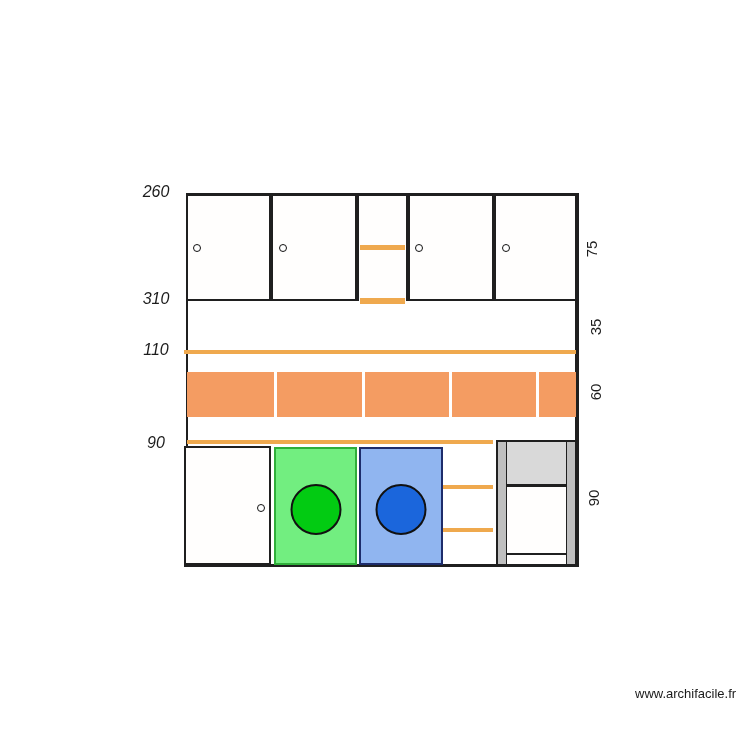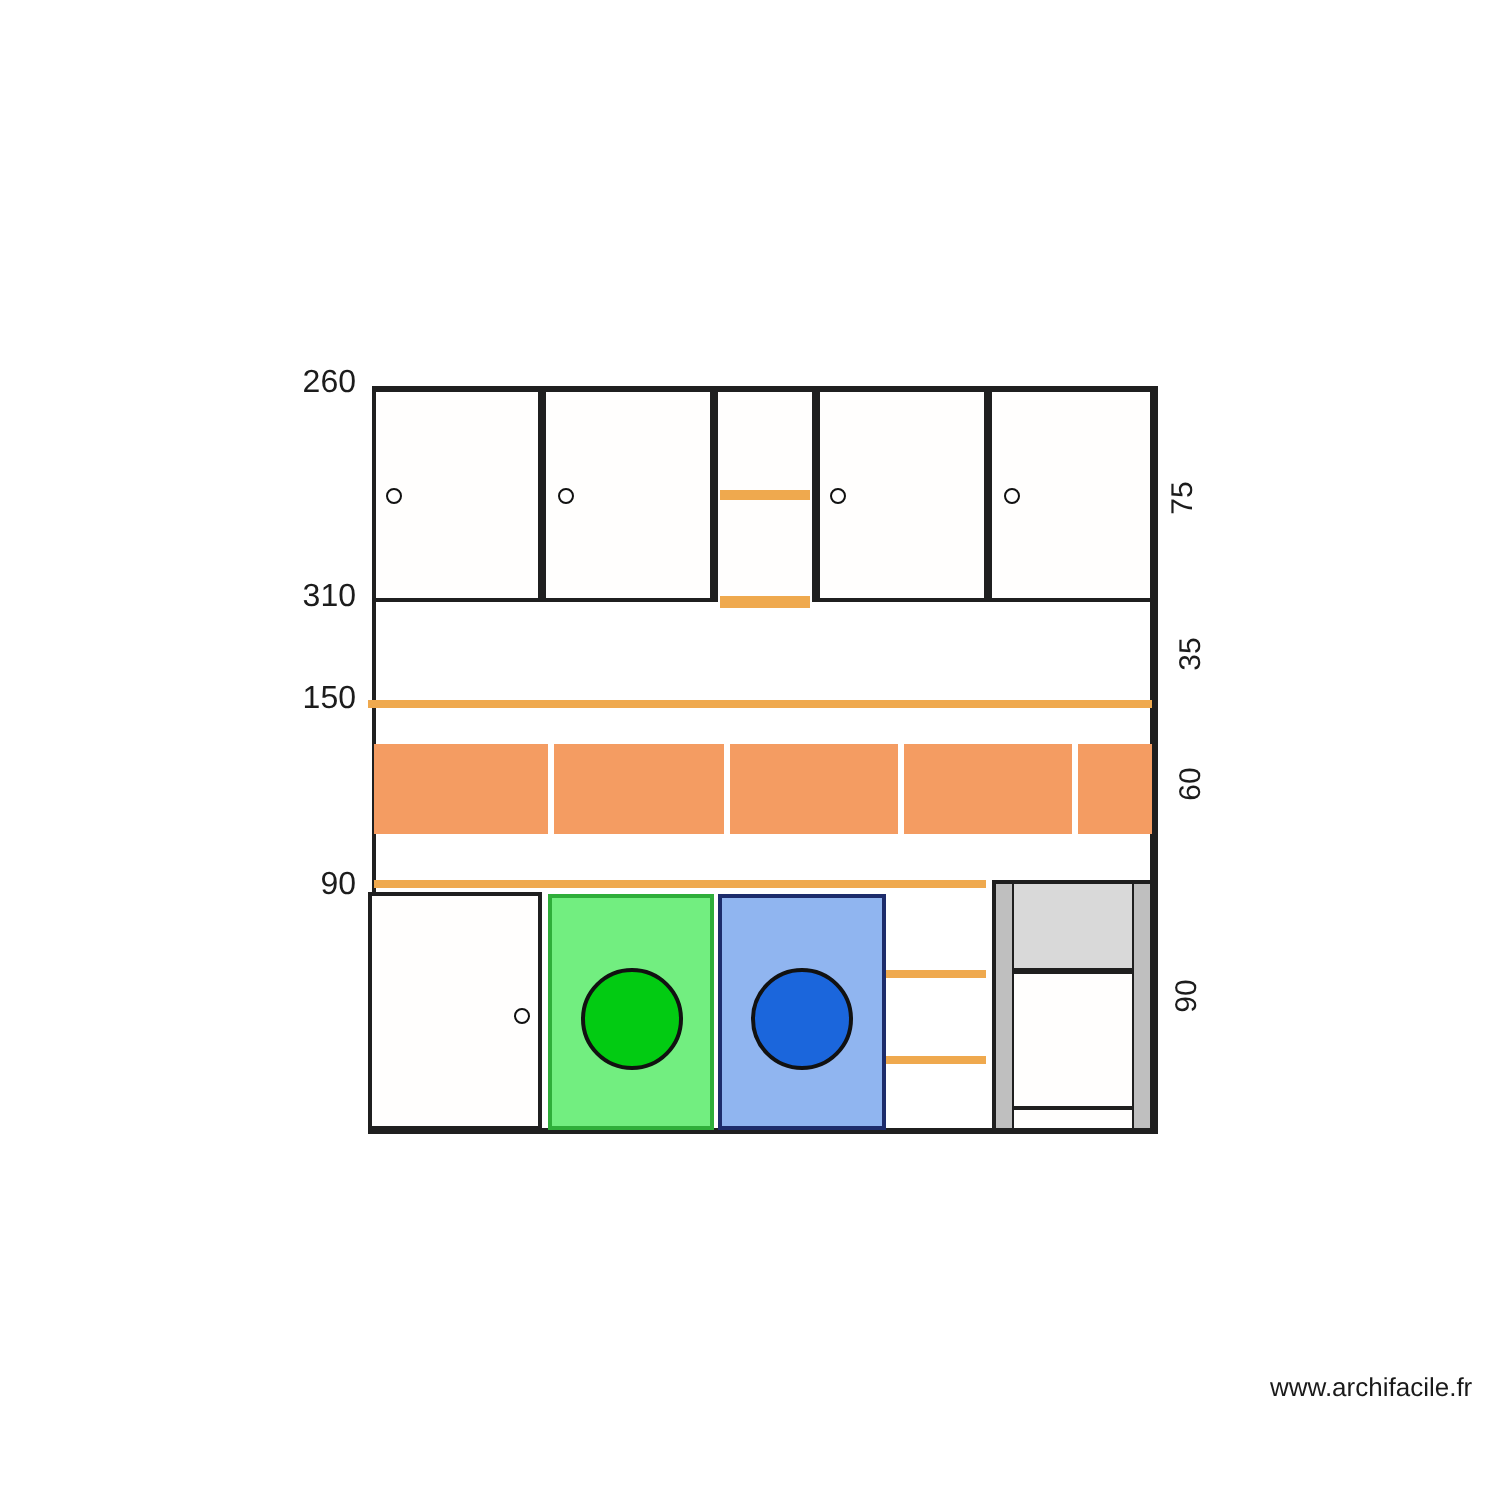--- a/index.html
+++ b/index.html
@@ -3,21 +3,21 @@
 <meta charset="utf-8">
 <style>
   html,body{margin:0;padding:0;}
   body{
     width:750px;height:750px;background:#ffffff;position:relative;overflow:hidden;
     font-family:"Liberation Sans", sans-serif;color:#1c1c1c;
   }
   .abs{position:absolute;}
   
   .dim{font-size:16px;color:#1c1c1c;line-height:16px;}
-  .dim-left{width:44px;text-align:right;}
+  .dim-left{width:44px;text-align:center;font-style:italic;}
   .dim-right{width:40px;text-align:center;transform:rotate(-90deg);transform-origin:center center;font-size:15px;}
   
   .line{background:var(--line,#1f1f1f);}
   
   .wall-cab{top:194px;height:107px;background:#fffefd;border:2px solid var(--line,#1f1f1f);box-sizing:border-box;}
   .open-cell{top:194px;height:107px;background:#fffefd;border:2px solid var(--line,#1f1f1f);border-bottom:none;box-sizing:border-box;}
   .handle{position:absolute;width:8px;height:8px;border:1.6px solid #111;border-radius:50%;background:#fff;box-sizing:border-box;}
   
   .o-line{background:var(--orange_line,#efa94e);}
   .band{background:var(--orange_band,#f49c62);}
@@ -36,21 +36,21 @@
   
   .watermark{left:635px;top:686px;font-size:13px;color:#1a1a1a;}
 </style>
 </head>
 <body>
 
 <div class="abs" style="left:0;top:0;width:750px;height:750px;">
 
   <div class="abs dim dim-left" style="left:134px;top:184px;">260</div>
   <div class="abs dim dim-left" style="left:134px;top:291px;">310</div>
-  <div class="abs dim dim-left" style="left:134px;top:342px;">150</div>
+  <div class="abs dim dim-left" style="left:134px;top:342px;">110</div>
   <div class="abs dim dim-left" style="left:134px;top:435px;">90</div>
 
   <div class="abs dim dim-right" style="left:572px;top:241px;">75</div>
   <div class="abs dim dim-right" style="left:576px;top:319px;">35</div>
   <div class="abs dim dim-right" style="left:576px;top:384px;">60</div>
   <div class="abs dim dim-right" style="left:574px;top:490px;">90</div>
 
   <div class="abs line" style="left:186px;top:194px;width:2px;height:373px;"></div>
   <div class="abs line" style="left:575px;top:193px;width:4px;height:374px;"></div>
   <div class="abs line" style="left:186px;top:193px;width:393px;height:3px;"></div>

